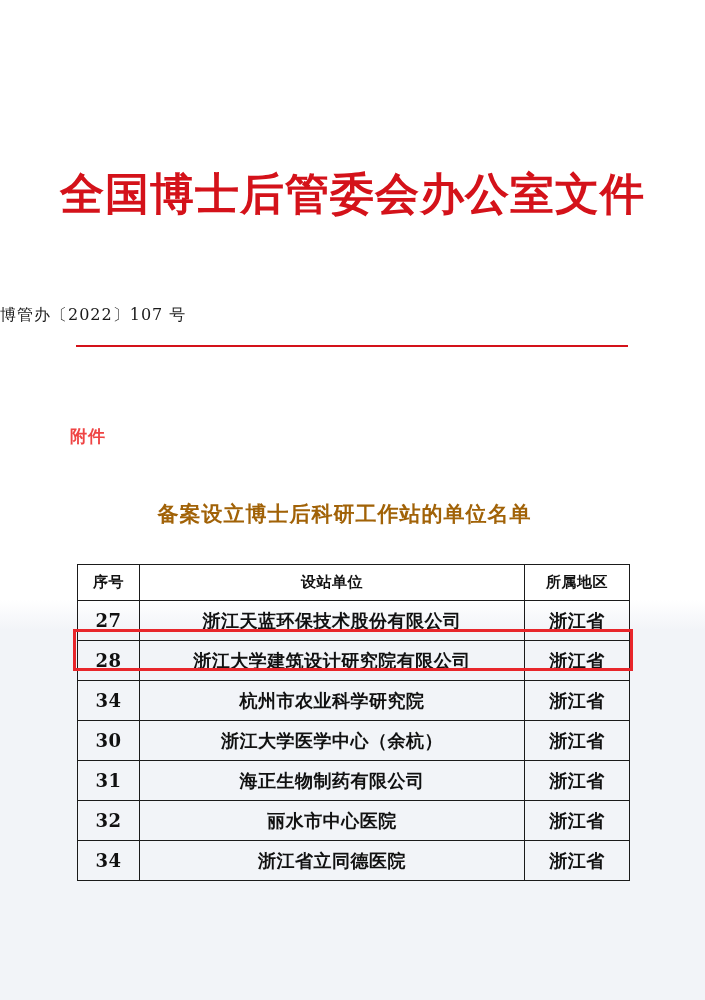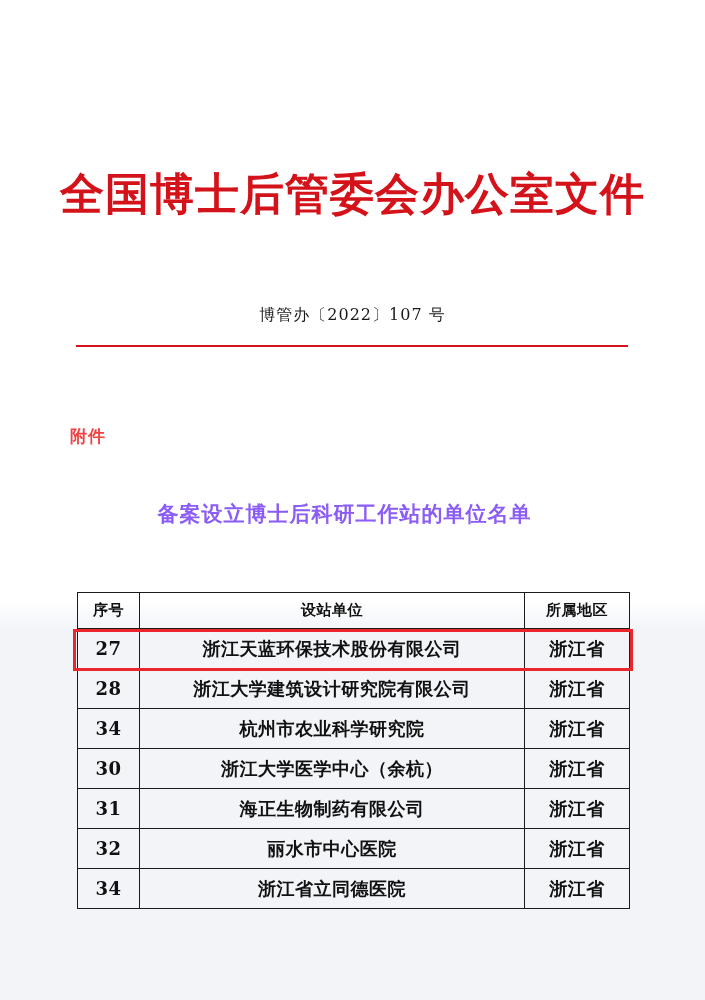--- a/index.html
+++ b/index.html
@@ -56,21 +56,21 @@
     letter-spacing: 1px;
     line-height: 1.2;
     white-space: nowrap;
   }
 
   .doc-number {
     position: absolute;
     left: 0;
     right: 0;
     top: 305px;
-    text-align: center;
+    text-align: left;
     font-size: 16px;
     color: #1a1a1a;
     letter-spacing: 1px;
   }
 
   .red-rule {
     position: absolute;
     left: 76px;
     top: 345px;
     width: 552px;
@@ -89,28 +89,28 @@
   }
 
   .list-title {
     position: absolute;
     left: 0;
     right: 16px;
     top: 500px;
     text-align: center;
     font-size: 21px;
     font-weight: bold;
-    color: #8b5cf6;
+    color: #a16207;
     letter-spacing: 1px;
   }
 
   table.unit-table {
     position: absolute;
     left: 77px;
-    top: 592px;
+    top: 564px;
     width: 552px;
     border-collapse: collapse;
     table-layout: fixed;
     border-radius: 19px;
   }
   table.unit-table td, table.unit-table th {
     border: 1px solid #1b1b1b;
     text-align: center;
     font-size: 18px;
     color: #111;

